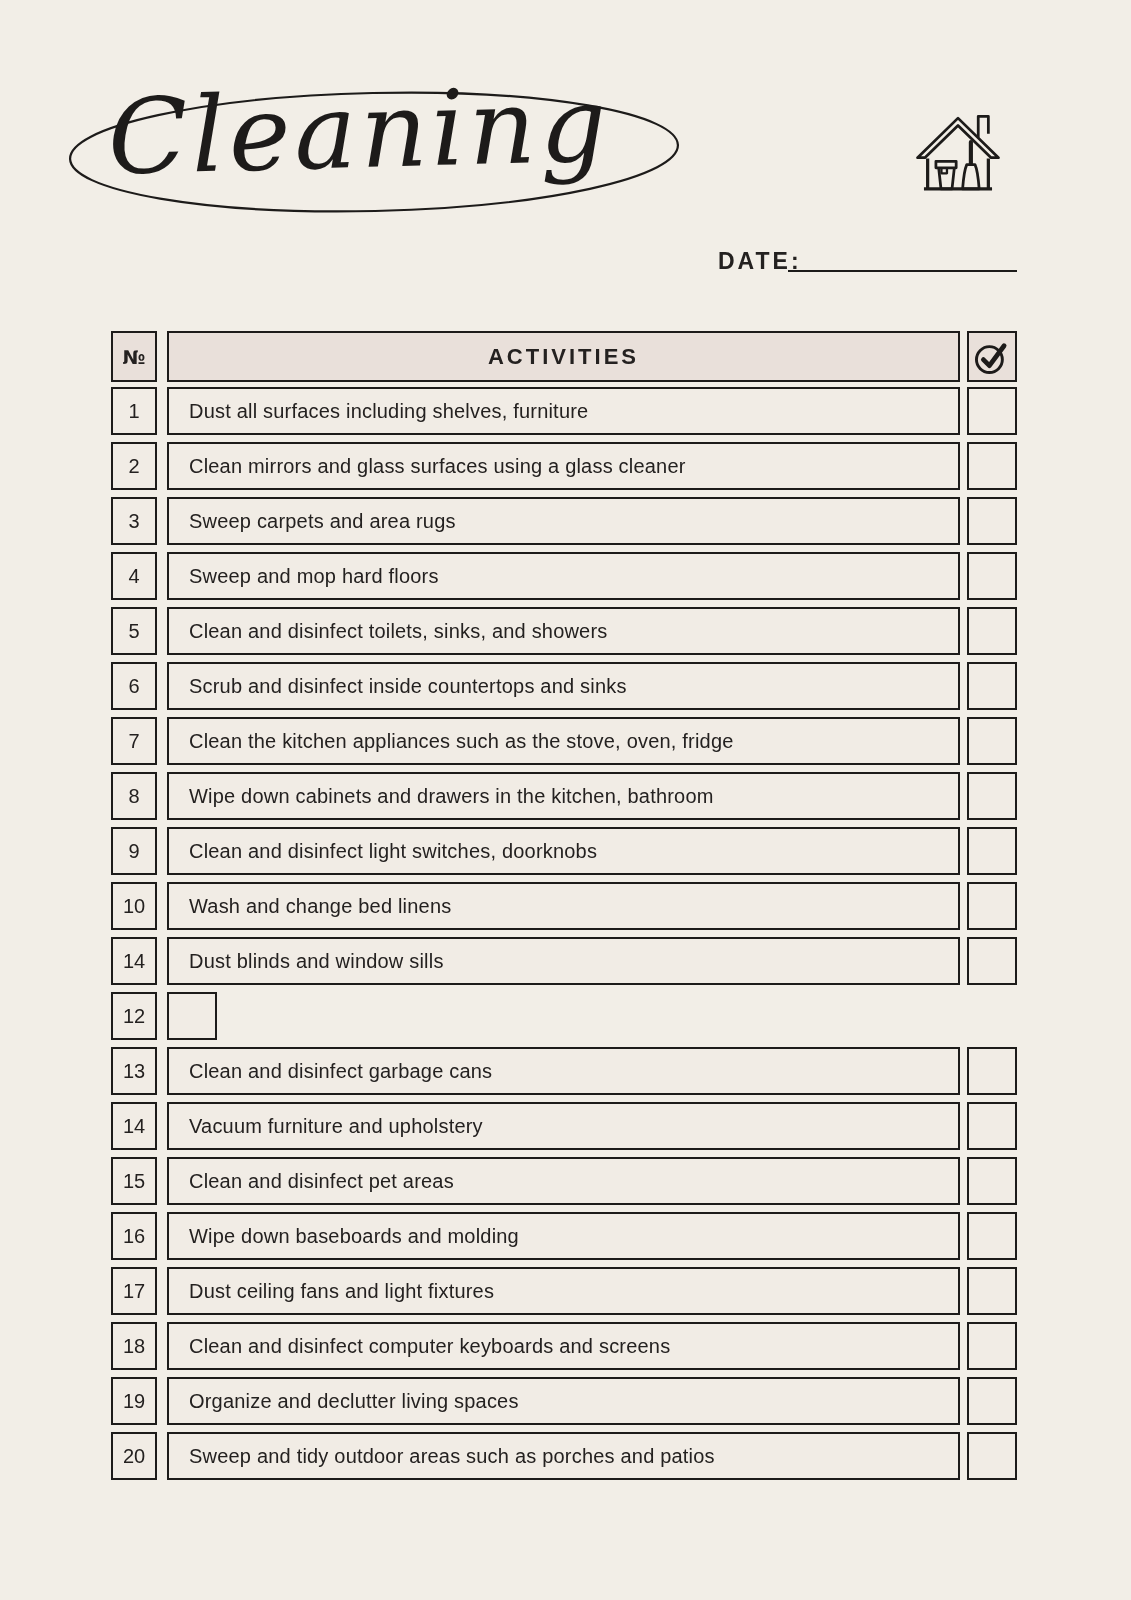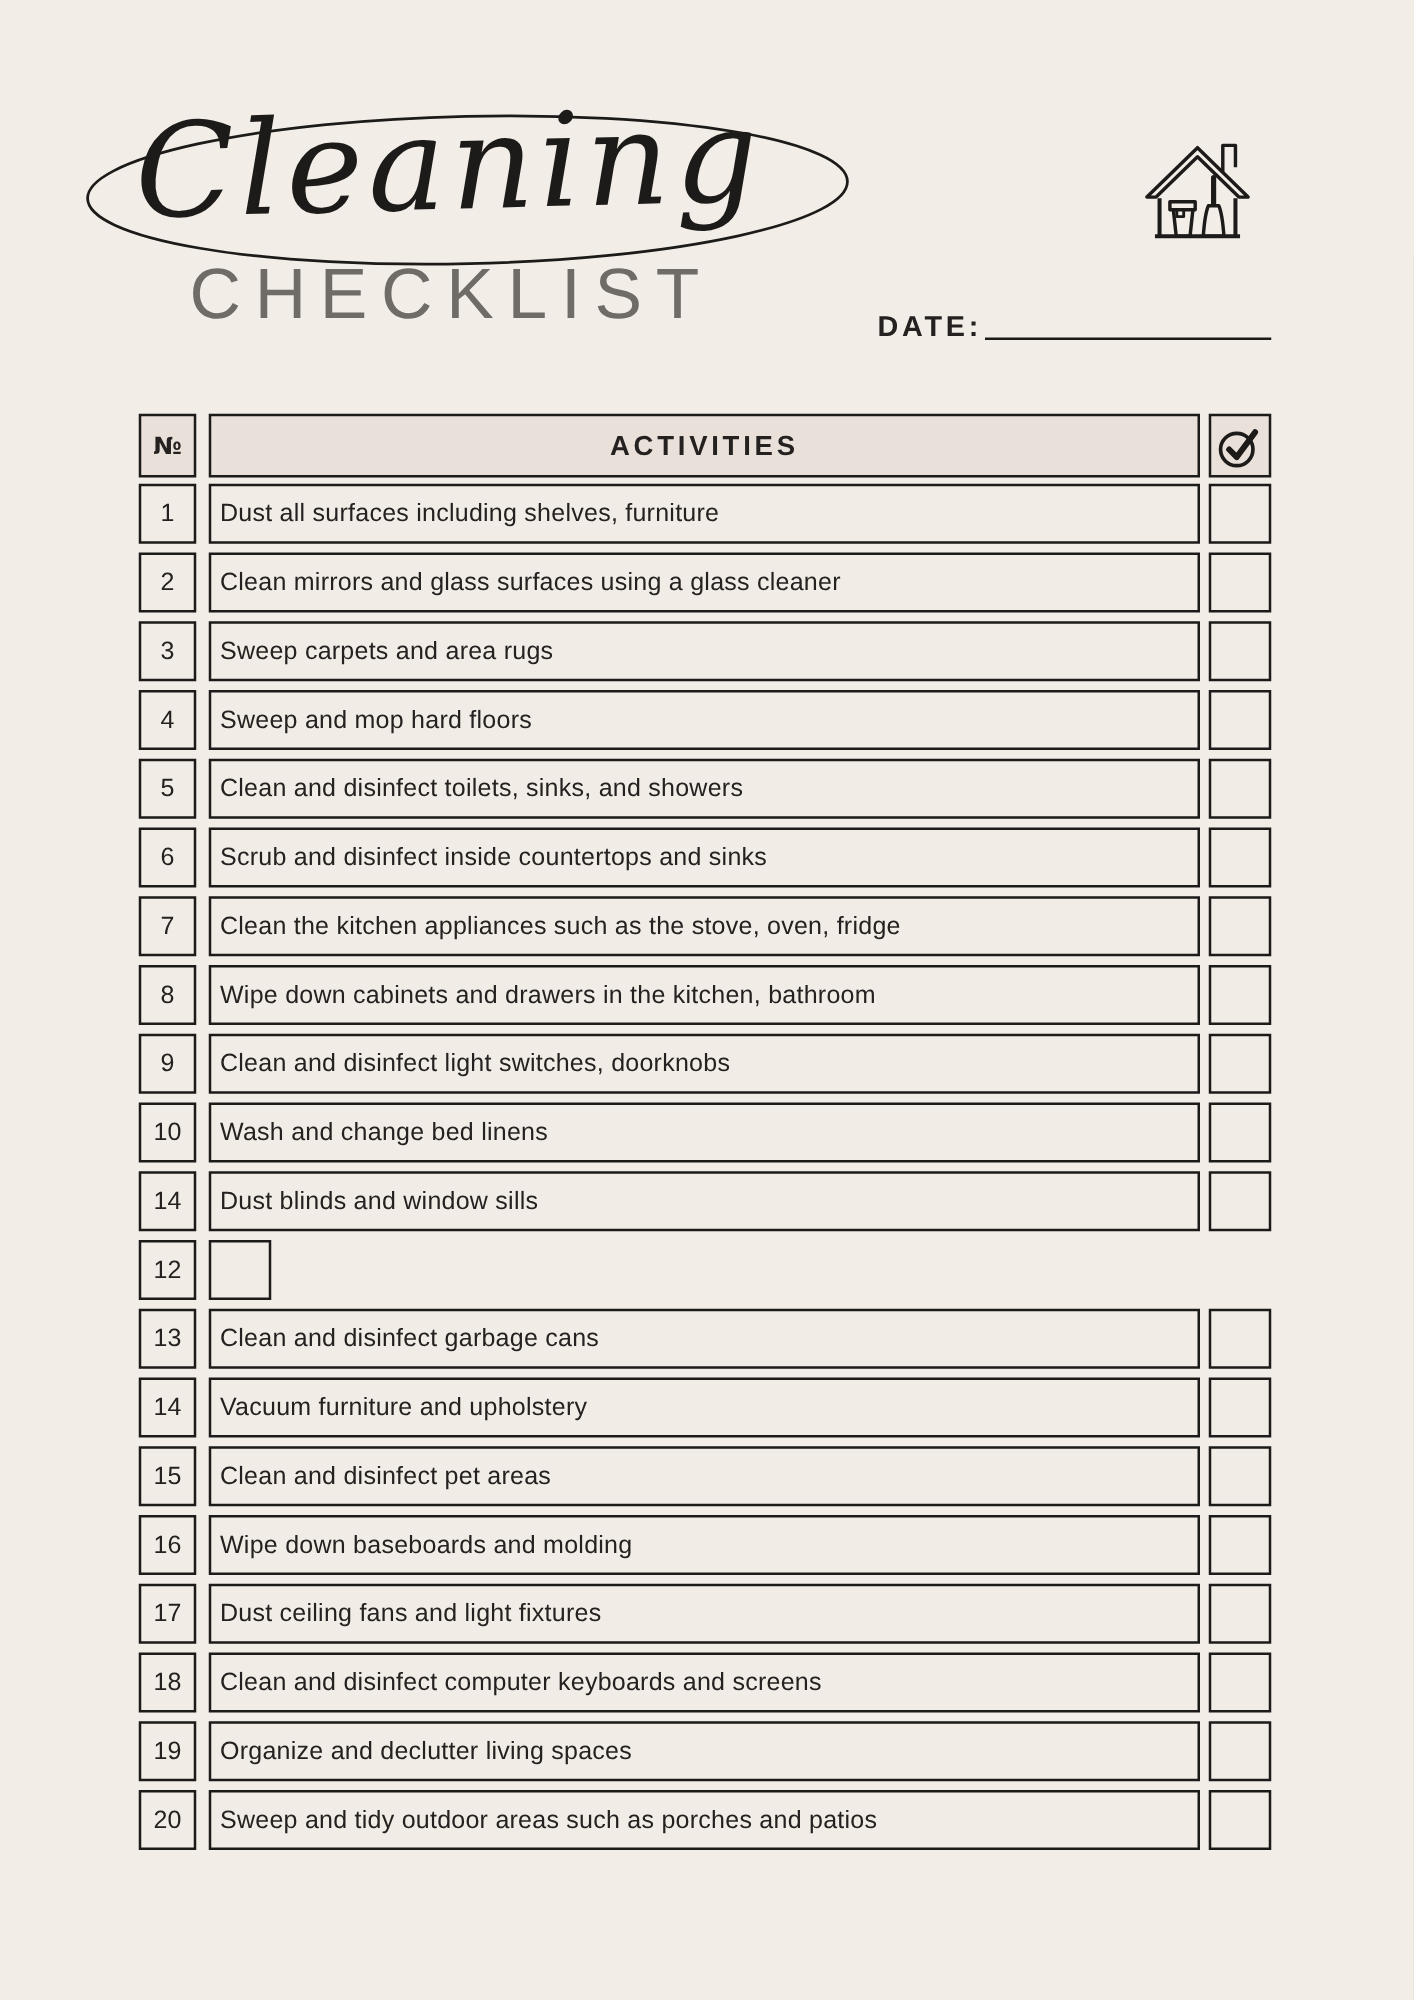--- a/index.html
+++ b/index.html
@@ -40,56 +40,55 @@
     font-size:57px;
     font-weight:400;
     letter-spacing:11px;
     color:var(--subtitle);
     line-height:1.1;
     white-space:nowrap;
   }
   
   .house-icon{position:absolute;left:912px;top:106px;}
   .date-label{
-    position:absolute;left:702px;top:248px;
+    position:absolute;left:718px;top:248px;
     font-size:23px;font-weight:bold;letter-spacing:3px;
   }
   .date-line{
     position:absolute;left:788px;top:250px;
     width:229px;height:22px;
     border-bottom:2px solid var(--border);
   }
   
   .checklist{position:absolute;left:111px;top:331px;width:906px;}
   .row{display:flex;height:48px;margin-bottom:7px;}
   .row.header{height:51px;margin-bottom:5px;}
   .cell{
     border:2px solid var(--border);
     background:var(--row-cell-bg);
     display:flex;align-items:center;
   }
   .row.header .cell{background:var(--header-cell-bg);}
   .cell.num{width:46px;justify-content:center;font-size:20px;margin-right:10px;}
-  .cell.act{flex:1;padding-left:7px;font-size:20px;margin-right:7px;letter-spacing:.2px;}
+  .cell.act{flex:1;padding-left:20px;font-size:20px;margin-right:7px;letter-spacing:.2px;}
   .cell.chk{width:50px;justify-content:center;}
   .row.header .num{font-weight:bold;font-size:19px;font-family:"DejaVu Sans",sans-serif;}
   .row.header .act{justify-content:center;padding-left:0;font-weight:bold;font-size:22px;letter-spacing:3px;}
 </style>
 </head>
 <body>
 
 <div class="page">
 
   <svg class="title-ellipse-svg" width="616" height="132" viewBox="0 0 616 132">
     <ellipse cx="308" cy="66" rx="304" ry="59" fill="none" stroke="#1d1b1a" stroke-width="2.2" transform="rotate(-1.3 308 66)"></ellipse>
   </svg>
 
   <div class="script-title">Cleaning</div>
 
-  <div class="sub-title">CHECKLIST</div>
 
   <svg class="house-icon" width="92" height="96" viewBox="0 0 100 104">
     <g stroke="#1d1b1a" fill="none" stroke-linejoin="round">
 
       <path d="M72 34 V11 H83 V30" stroke-width="3"></path>
 
       <path d="M6 56 L50 13 L94 56 L86 56 L50 21 L14 56 Z" fill="#f2eee7" stroke-width="3"></path>
 
       <path d="M17 57 V90 M83 57 V90" stroke-width="3.5"></path>
 

